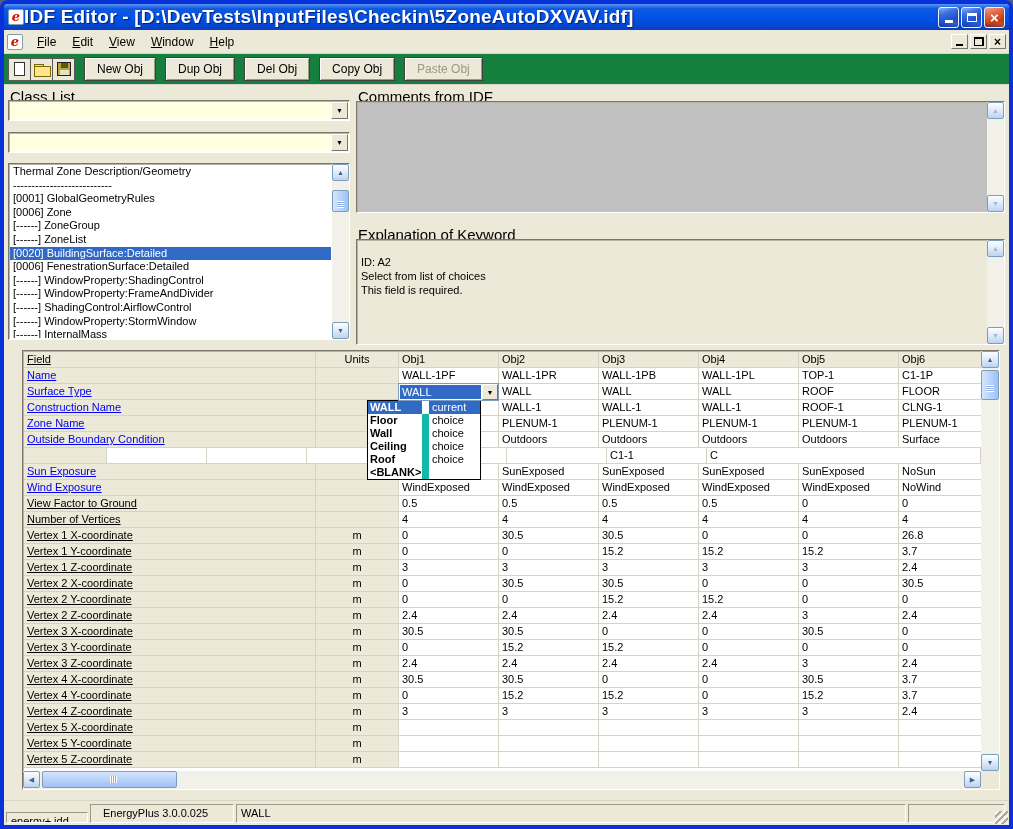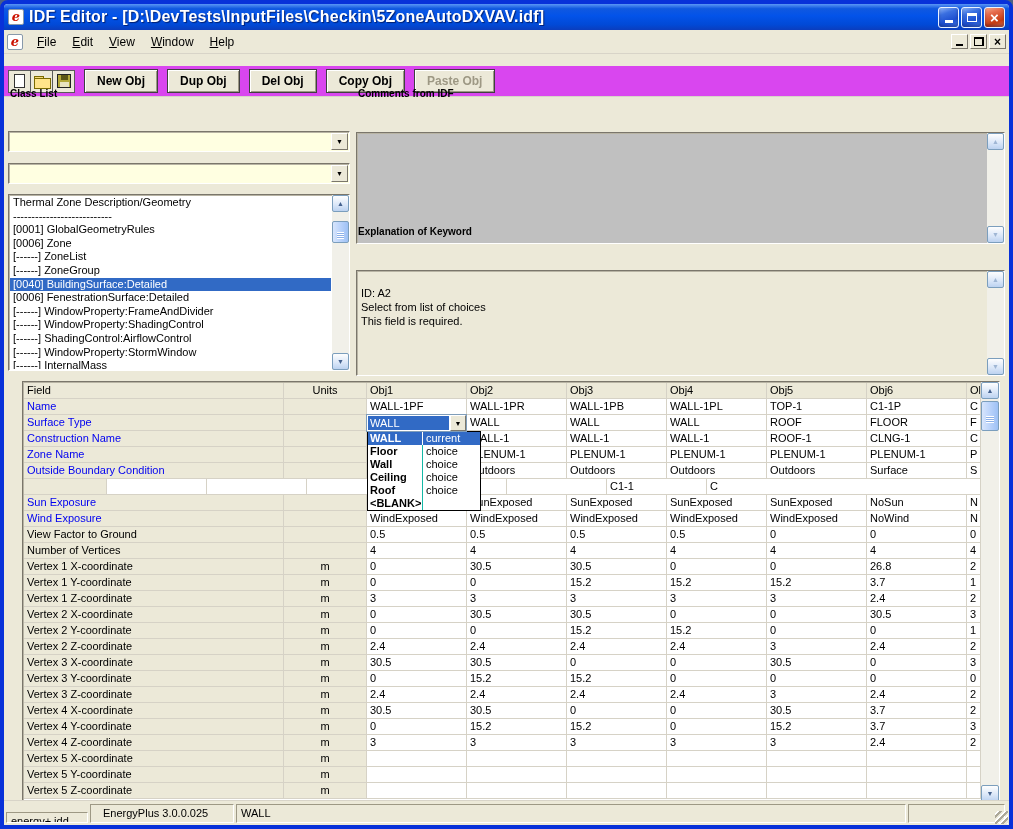--- a/index.html
+++ b/index.html
@@ -12,21 +12,21 @@
   
   .titlebar{
     position:absolute; left:0; top:0; width:1005px; height:26px;
     background:linear-gradient(180deg,#5a96f5 0%,#1058e0 18%,#0353e9 45%,#0149d6 80%,#0b3dbd 100%);
     display:flex; align-items:center; padding:0 4px; color:#fff;
   }
   .appicon{
     width:16px; height:16px; background:#fff; border:1px solid #8899aa; border-radius:2px;
     color:#cc1100; font:bold italic 13px/14px "DejaVu Serif", serif; text-align:center; flex:0 0 auto;
   }
-  .title-text{ margin-left:5px; font-size:16px; font-weight:bold; letter-spacing:.2px;
+  .title-text{ font-size:19px; font-weight:bold; letter-spacing:.2px;
     text-shadow:1px 1px 1px rgba(0,0,40,.6); white-space:nowrap; overflow:hidden; flex:1;}
   .tbtn{ width:21px; height:21px; margin-left:2px; border-radius:3px; border:1px solid #eaf2ff;
     display:flex; align-items:center; justify-content:center;
     background:linear-gradient(160deg,#8fb4f6 0%,#3a6fe0 30%,#1d4fd0 65%,#4077e8 100%);
     box-shadow:inset 0 -2px 3px rgba(0,0,50,.35); flex:0 0 auto;}
   .tbtn.close{ background:linear-gradient(160deg,#f6a98c 0%,#e4694a 30%,#c83c12 70%,#dd6f49 100%); }
   .g-min{ width:8px; height:3px; background:#fff; margin-top:9px; }
   .g-max{ width:10px; height:9px; border:1px solid #fff; border-top:3px solid #fff; }
   .g-close{ color:#fff; font-size:15px; font-weight:bold; line-height:15px; }
   
@@ -39,42 +39,42 @@
     border:1px solid; border-color:#fff #7a766b #7a766b #fff;
     display:flex; align-items:center; justify-content:center; }
   .ico-mdimin{ width:7px; height:2px; background:#000; margin-top:7px; }
   .ico-restore{ position:relative; width:10px; height:9px; }
   .ico-restore::before{ content:""; position:absolute; right:0; top:0; width:7px; height:6px;
     border:1px solid #000; border-top-width:2px; }
   .ico-restore::after{ content:""; position:absolute; left:0; bottom:0; width:7px; height:6px;
     border:1px solid #000; border-top-width:2px; background:#ece9d8; }
   .ico-mdiclose{ font-size:12px; font-weight:bold; color:#000; line-height:10px; }
   
-  .toolbar{ position:absolute; left:0; top:62px; width:1005px; height:31px; background:#d946ef;
-    display:flex; align-items:center; padding:0 4px; border-bottom:1px solid #d8d4c8;font-weight:bold; }
+  .toolbar{ position:absolute; left:0; top:50px; width:1005px; height:31px; background:#15803d;
+    display:flex; align-items:center; padding:0 4px; border-bottom:1px solid #d8d4c8; }
   .icon-btn{ width:23px; height:23px; border:1px solid #5a5a5a; background:#ece9d8; margin-right:0px;
     display:flex; align-items:center; justify-content:center; }
   .icon-btn + .icon-btn{ margin-left:-1px; }
   .ico-new{ width:11px; height:14px; background:#fff; border:1px solid #333; }
   .ico-open{ position:relative; width:16px; height:11px; }
   .ico-open::before{ content:""; position:absolute; left:0; top:0; width:8px; height:3px;
     background:#f5d97a; border:1px solid #7a6a00; }
   .ico-open::after{ content:""; position:absolute; left:0; top:2px; width:15px; height:9px;
     background:#ffe48a; border:1px solid #7a6a00; }
   .ico-save{ position:relative; width:14px; height:14px; background:#b3a839; border:1px solid #222; }
   .ico-save::before{ content:""; position:absolute; left:3px; top:0px; width:7px; height:5px; background:#5c5616; }
   .ico-save::after{ content:""; position:absolute; left:2px; bottom:0px; width:9px; height:5px; background:#e8e3c0; }
   .tb-btn{ height:24px; padding:0 12px; margin-left:9px; background:#ece9d8; font-size:12px; color:#000;
     border:1px solid #404040; box-shadow:inset 1px 1px 0 #fff, inset -1px -1px 0 #9d9884;
     display:flex; align-items:center; }
   .tb-btn.disabled{ color:#9d9884; }
   
-  .lbl{ position:absolute; font-size:10px; color:#000;font-weight:bold; }
+  .lbl{ position:absolute; font-size:15px; color:#000; }
   .sunken{ border:1px solid #7a766b; border-bottom-color:#fff; border-right-color:#fff;
-    box-shadow:inset 1px 1px 0 #b8b4a4;margin-top:31px; }
+    box-shadow:inset 1px 1px 0 #b8b4a4; }
   .combo{ position:absolute; height:21px; background:#ffffe1; }
   .combo .cval{ position:absolute; left:3px; top:3px; font-size:11px; }
   .cbtn{ position:absolute; right:1px; top:1px; bottom:1px; width:17px; background:#ece9d8;
     border:1px solid; border-color:#fff #7a766b #7a766b #fff;
     display:flex; align-items:center; justify-content:center; font-size:7px; color:#000; }
   
   .listbox{ position:absolute; left:4px; top:159px; width:342px; height:177px; background:#fff; }
   .lb-items{ position:absolute; inset:1px 18px 1px 1px; overflow:hidden; }
   .lb-item{ height:13.6px; line-height:13.5px; font-size:11px; padding-left:3px; white-space:nowrap; color:#000; }
   .lb-item.sel{ background:#316ac5; color:#fff; }
@@ -100,38 +100,38 @@
   .expl-box{ position:absolute; left:352px; top:235px; width:649px; height:106px; background:#ece9d8; }
   .expl-text{ position:absolute; left:4px; top:15px; font-size:11px; line-height:14px; color:#000; }
   
   .grid{ position:absolute; left:18px; top:346px; width:978px; height:440px; background:#ece9d8; }
   .grid-inner{ position:absolute; inset:1px 18px 18px 1px; overflow:hidden; background:#fff; }
   .grow, .ghead-row{ display:flex; height:16px; }
   .gcell{ height:16px; padding:1px 3px; font-size:11px; line-height:13px; white-space:nowrap;
     overflow:hidden; border-right:1px solid #d6d2c6; border-bottom:1px solid #d6d2c6; background:#fff; color:#000; flex:0 0 auto; }
   .gcell.lab, .gcell.ghead{ background:#ece9d8; }
   .gcell.req{ color:#0000f0; }
-  .c-field{ width:260px; }
+  .c-field{ width:292px;text-decoration:underline; }
   .c-units{ width:83px;text-align:center; }
   .c-obj{ width:100px; }
   .c-last{ flex:1 1 auto; width:auto; }
   #grid-body{ position:relative; }
   .editor-host{ position:relative; overflow:visible; }
   .cellcombo{ position:absolute; left:-1px; top:-1px; width:101px; height:18px; background:#fff;
     border:1px solid #7f9db9; display:flex; z-index:6; }
   .cc-text{ flex:1; margin:1px; background:#316ac5; color:#fff; font-size:11px; line-height:14px; padding-left:2px; }
   .cc-btn{ width:16px; background:#ece9d8; border:1px solid; border-color:#fff #7a766b #7a766b #fff;
     display:flex; align-items:center; justify-content:center; font-size:7px; color:#000; flex:0 0 auto; }
   .dd-pop{ position:absolute; left:343px; top:32px; width:114px; background:#fff; border:1px solid #000; z-index:5; }
   .dd-row{ display:flex; height:13px; }
   .dd-row.hl{ background:#316ac5; }
   .dd-row.hl .dd-name, .dd-row.hl .dd-tag{ color:#fff; }
   .dd-name{ width:54px; font-size:11px; line-height:13px; font-weight:bold; padding-left:2px;
     white-space:nowrap; overflow:hidden; color:#000; }
-  .dd-tag{ flex:1; font-size:11px; line-height:13px; padding-left:3px; border-left:1px solid #14b8a6;
+  .dd-tag{ flex:1; font-size:11px; line-height:13px; padding-left:3px; border-left:7px solid #14b8a6;
     white-space:nowrap; overflow:hidden; color:#000; }
   .dd-row.hl .dd-tag{ border-left-color:#fff; }
   .grid .vscroll{ bottom:18px; width:18px; }
   .grid .hscroll{ right:18px; }
   .corner{ position:absolute; right:0; bottom:0; width:18px; height:18px; background:#ece9d8; }
   
   .statusbar{ position:absolute; left:0; top:796px; width:1005px; height:25px; background:#ece9d8;
     border-top:1px solid #d8d4c8; display:flex; align-items:stretch; padding:3px 2px 2px 2px; }
   .sb-panel{ border:1px solid; border-color:#9d9884 #fff #fff #9d9884; font-size:11px; line-height:17px;
     padding-left:4px; margin-right:2px; white-space:nowrap; overflow:hidden; color:#000; }
@@ -206,26 +206,26 @@
   <div class="combo sunken" style="left:4px; top:128px; width:342px;">
     <span class="cval"></span>
     <span class="cbtn">▼</span>
   </div>
   <div class="listbox sunken">
     <div class="lb-items" id="class-items">
         <div class="lb-item">Thermal Zone Description/Geometry</div>
         <div class="lb-item">---------------------------</div>
         <div class="lb-item">[0001]  GlobalGeometryRules</div>
         <div class="lb-item">[0006]  Zone</div>
+        <div class="lb-item">[------]  ZoneGroup</div>
         <div class="lb-item">[------]  ZoneList</div>
-        <div class="lb-item">[------]  ZoneGroup</div>
-        <div class="lb-item sel">[0040]  BuildingSurface:Detailed</div>
+        <div class="lb-item sel">[0020]  BuildingSurface:Detailed</div>
         <div class="lb-item">[0006]  FenestrationSurface:Detailed</div>
+        <div class="lb-item">[------]  WindowProperty:ShadingControl</div>
         <div class="lb-item">[------]  WindowProperty:FrameAndDivider</div>
-        <div class="lb-item">[------]  WindowProperty:ShadingControl</div>
         <div class="lb-item">[------]  ShadingControl:AirflowControl</div>
         <div class="lb-item">[------]  WindowProperty:StormWindow</div>
         <div class="lb-item">[------]  InternalMass</div>
       </div>
     <div class="vscroll">
       <div class="sb-btn" style="top:0;">▲</div>
       <div class="sb-thumb" style="left:0; width:17px; top:26px; height:22px;">
           <span class="grip-v"></span>
         </div>
       <div class="sb-btn" style="bottom:0;">▼</div>

